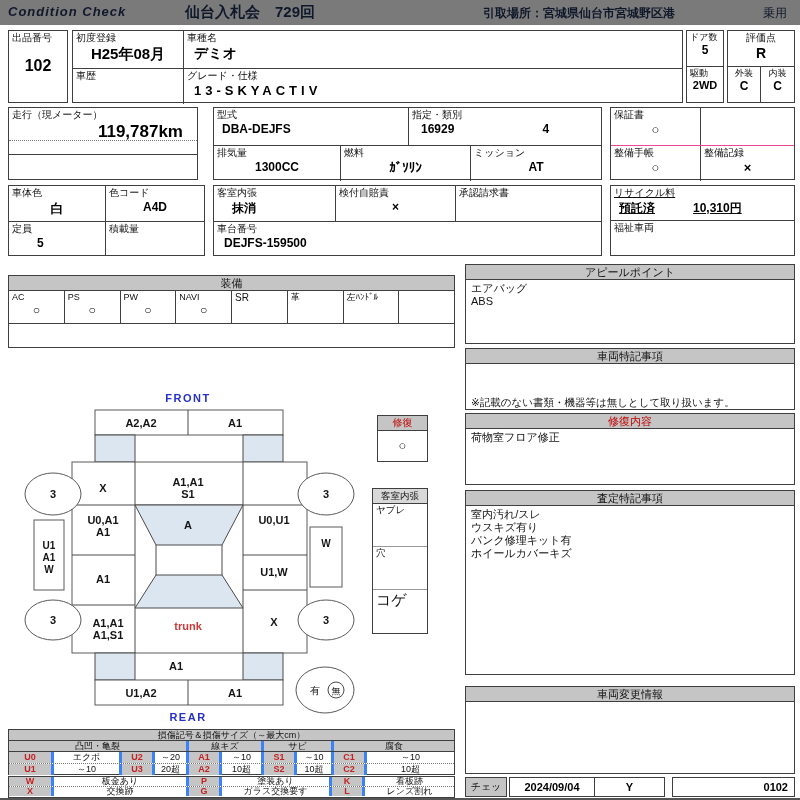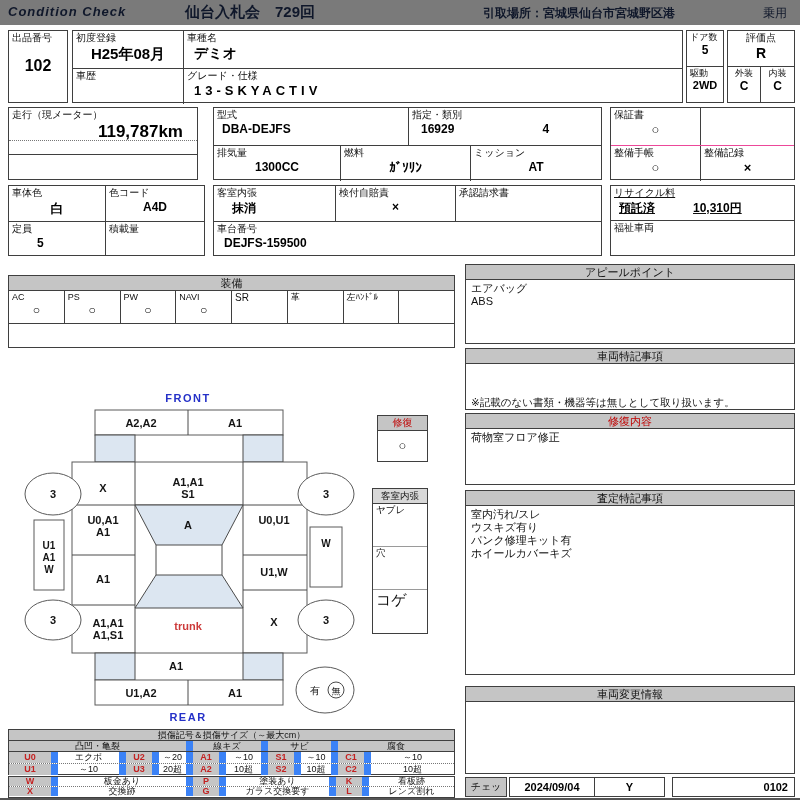--- a/index.html
+++ b/index.html
@@ -19,21 +19,21 @@
   .panel { position:absolute; box-sizing:border-box; border:1px solid #3f3f3f; background:#fff; }
   .pbody { position:relative; font-size:11px; padding:2px 5px; line-height:13px; }
 
   .gray { background:#c5c5c5; }
   .red  { color:#c00000; }
 
   .lgd { position:absolute; box-sizing:border-box; border:1px solid #3f3f3f; font-size:9px; }
   .lgd .tr { display:flex; border-top:1px solid #3f3f3f; }
   .lgd .tr.dot { border-top:1px dotted #777; }
   .lgd .tr:first-child { border-top:none; }
-  .lgd .td { box-sizing:border-box; border-left:7px solid #3b82f6; text-align:center; overflow:hidden; white-space:nowrap; }
+  .lgd .td { box-sizing:border-box; border-left:3px solid #3b82f6; text-align:center; overflow:hidden; white-space:nowrap; }
   .lgd .td:first-child { border-left:none; }
   .code { background:#c5c5c5; color:#c42222; font-weight:bold; }
 
   svg text { font-family:"Liberation Sans","DejaVu Sans",sans-serif; }
   .dt  { font-size:11px; font-weight:bold; fill:#151515; text-anchor:middle; }
   .dts { font-size:10px; font-weight:bold; fill:#151515; text-anchor:middle; }
   .dtb { font-size:11px; font-weight:bold; fill:#2531c8; text-anchor:middle; letter-spacing:1.5px; }
   .dtr { font-size:11px; font-weight:bold; fill:#cc3a3a; text-anchor:middle; }
   .ln  { stroke:#4a4a4a; stroke-width:1; fill:none; }
   .shade { fill:#dce6f1; stroke:#4a4a4a; stroke-width:1; }

